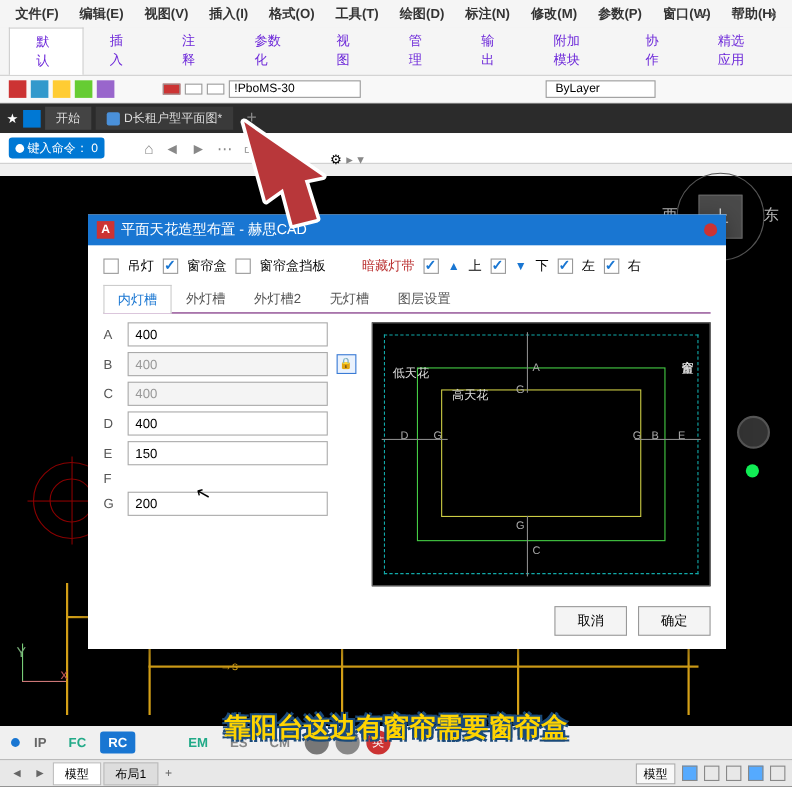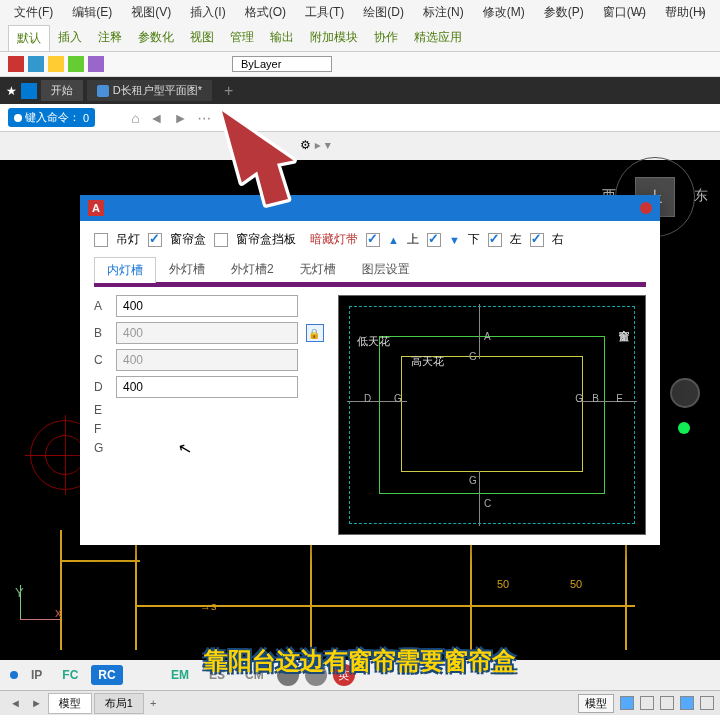--- a/index.html
+++ b/index.html
@@ -1,23 +1,23 @@
 <!DOCTYPE html>
 <html><head>
 <meta charset="utf-8">
 <style>
 * { margin:0; padding:0; box-sizing:border-box; font-family:"Microsoft YaHei",Arial,sans-serif; }
 body { width:720px; height:715px; background:#f0f0f0; overflow:hidden; position:relative; font-size:12px; }
 
 .menubar { background:#f5f5f5; display:flex; flex-wrap:wrap; padding:2px 6px; color:#333; gap:3px; }
-.menubar span { padding:2px 8px; cursor:pointer; }
+.menubar span { padding:2px 8px; cursor:pointer;font-weight:bold; }
 .menu-ctrl { position:absolute; right:6px; top:4px; display:flex; gap:8px; color:#666; }
 
 .ribbon-tabs { display:flex; background:#f5f5f5; border-bottom:1px solid #ccc; padding:0 8px; font-size:12px; }
-.ribbon-tabs span { padding:4px 8px; cursor:pointer; color:#4d7c0f; }
+.ribbon-tabs span { padding:4px 24px; cursor:pointer; color:#6d28d9; }
 .ribbon-tabs .active { background:#fff; border:1px solid #ccc; border-bottom:none; }
 
 .toolbar { background:#f8f8f8; display:flex; align-items:center; padding:4px 8px; gap:4px; border-bottom:1px solid #ddd; }
 .tb-icon { width:16px; height:16px; border:1px solid transparent; display:inline-block; }
 .layer-box { display:flex; align-items:center; gap:4px; margin:0 40px; }
 .layer-sw { width:16px; height:10px; background:#fff; border:1px solid #999; }
 .layer-input { width:120px; border:1px solid #999; padding:1px 4px; font-size:11px; }
 .bylayer { border:1px solid #999; background:#fff; padding:1px 8px; font-size:11px; width:100px; }
 
 .doc-tabs { display:flex; background:#2b2b2b; align-items:center; padding:3px 6px; gap:4px; }
@@ -67,24 +67,24 @@
 
 .dialog { position:absolute; left:80px; top:195px; width:580px; background:#fff; box-shadow:0 4px 20px rgba(0,0,0,.35); z-index:40; font-size:12px; }
 .dlg-title { background:#1976d2; color:#fff; padding:5px 8px; display:flex; align-items:center; gap:6px; font-size:13px; }
 .dlg-title .logo{ width:16px;height:16px;background:#c33;display:inline-block;font-weight:bold;color:#fff;text-align:center;font-size:11px;line-height:16px; }
 .dlg-title .close { margin-left:auto; width:12px;height:12px;background:#c33;border-radius:50%; }
 
 .dlg-body { padding:10px 14px; }
 .check-row { display:flex; align-items:center; gap:8px; margin-bottom:8px; flex-wrap:wrap; }
 .chk { width:14px; height:14px; border:1px solid #999; display:inline-block; background:#fff; position:relative; }
 .chk.checked::after { content:"✓"; color:#1976d2; position:absolute; left:0; top:-3px; font-size:13px; font-weight:bold; }
-.red-lbl { color:#b33; margin-left:6px; }
+.red-lbl { color:#b33; margin-left:25px; }
 .blue-arrow { color:#1976d2; font-size:11px; }
 
-.dlg-tabs { display:flex; border-bottom:5px solid #701a75; margin-bottom:8px; }
+.dlg-tabs { display:flex; border-bottom:1px solid #701a75; margin-bottom:8px; }
 .dlg-tabs span { padding:4px 12px; color:#555; cursor:pointer; border:1px solid transparent; border-bottom:none; }
 .dlg-tabs .active { background:#fff; border-color:#ccc; color:#1976d2; position:relative; top:1px; }
 
 .dlg-main { display:flex; gap:14px; }
 .value-col { flex:0 0 230px; }
 .val-row { display:flex; align-items:center; gap:8px; margin-bottom:5px; }
 .val-row label { width:14px; color:#555; }
 .val-row input { flex:1; border:1px solid #aaa; padding:3px 6px; font-size:12px; }
 .val-row input:disabled { background:#f4f4f4; color:#999; }
 .lock { width:18px;height:18px; border:1px solid #3a7bd5; background:#eaf2fd; display:flex;align-items:center;justify-content:center;font-size:10px;color:#3a7bd5; }
@@ -152,20 +152,26 @@
   <span>协作</span>
   <span>精选应用</span>
 </div>
 
 <div class="toolbar">
   <span class="tb-icon" style="background:#c33"></span>
   <span class="tb-icon" style="background:#39c"></span>
   <span class="tb-icon" style="background:#fc3"></span>
   <span class="tb-icon" style="background:#6c3"></span>
   <span class="tb-icon" style="background:#96c"></span>
+  <div class="layer-box">
+    <span class="layer-sw" style="background:#c33"></span>
+    <span class="layer-sw"></span>
+    <span class="layer-sw"></span>
+    <input class="layer-input" value="!PboMS-30" style="">
+  </div>
   <span style="width:120px"></span>
   <input class="bylayer" value="ByLayer" style="">
 </div>
 
 <div class="doc-tabs">
   <span class="star-icon">★</span>
   <span class="win-icon"></span>
   <div class="doc-tab home">开始</div>
   <div class="doc-tab">
       <span class="dot"></span>
@@ -234,20 +240,21 @@
 <div class="arrow">
   <svg viewBox="0 0 100 100">
       <path d="M 20 10 L 85 55 L 70 58 L 80 90 L 60 95 L 52 65 L 38 75 Z" fill="#b8373a" stroke="#fff" stroke-width="6" stroke-linejoin="round"></path>
       <path d="M 20 10 L 85 55 L 70 58 L 80 90 L 60 95 L 52 65 L 38 75 Z" fill="#b8373a"></path>
     </svg>
 </div>
 
 <div class="dialog">
   <div class="dlg-title">
     <span class="logo">A</span>
+    <span>平面天花造型布置 - 赫思CAD</span>
     <span class="close"></span>
   </div>
   <div class="dlg-body">
     <div class="check-row">
       <span class="chk"></span>
         <span>吊灯</span>
       <span class="chk checked"></span>
         <span>窗帘盒</span>
       <span class="chk"></span>
         <span>窗帘盒挡板</span>
@@ -290,28 +297,30 @@
             <input disabled="" value="400" style="">
             <span style="width:18px"></span>
           </div>
         <div class="val-row">
             <label>D</label>
             <input value="400" style="">
             <span style="width:18px"></span>
           </div>
         <div class="val-row">
             <label>E</label>
+            <input value="150" style="">
             <span style="width:18px"></span>
           </div>
         <div class="val-row">
             <label>F</label>
             <span style="width:18px"></span>
           </div>
         <div class="val-row">
             <label>G</label>
+            <input value="200" style="">
             <span style="width:18px"></span>
           </div>
       </div>
 
       <div class="preview">
 
         <div class="pv-rect" style="left:10px;top:10px;right:10px;bottom:10px;border:1px dashed #1aa"></div>
 
         <div class="pv-rect" style="left:40px;top:40px;right:40px;bottom:40px;border-color:#4c4"></div>
 
@@ -329,20 +338,24 @@
         <div class="pv-lbl" style="left:25px;top:97px">D</div>
         <div class="pv-lbl" style="left:55px;top:97px">G</div>
         <div class="pv-lbl" style="right:62px;top:97px">G</div>
         <div class="pv-lbl" style="right:46px;top:97px">B</div>
         <div class="pv-lbl" style="right:22px;top:97px">E</div>
         <div class="pv-lbl" style="left:130px;bottom:48px">G</div>
         <div class="pv-lbl" style="left:145px;bottom:25px">C</div>
       </div>
     </div>
   </div>
+  <div class="dlg-btns">
+    <button>取消</button>
+    <button>确定</button>
+  </div>
 </div>
 
 <div class="subtitle">靠阳台这边有窗帘需要窗帘盒</div>
 
 <div class="statusbar">
   <span style="width:8px;height:8px;background:#1976d2;border-radius:50%;display:inline-block"></span>
   <span class="sb-chip ip">IP</span>
   <span class="sb-chip fc">FC</span>
   <span class="sb-chip active">RC</span>
   <span class="sb-chip lp">LP</span>

